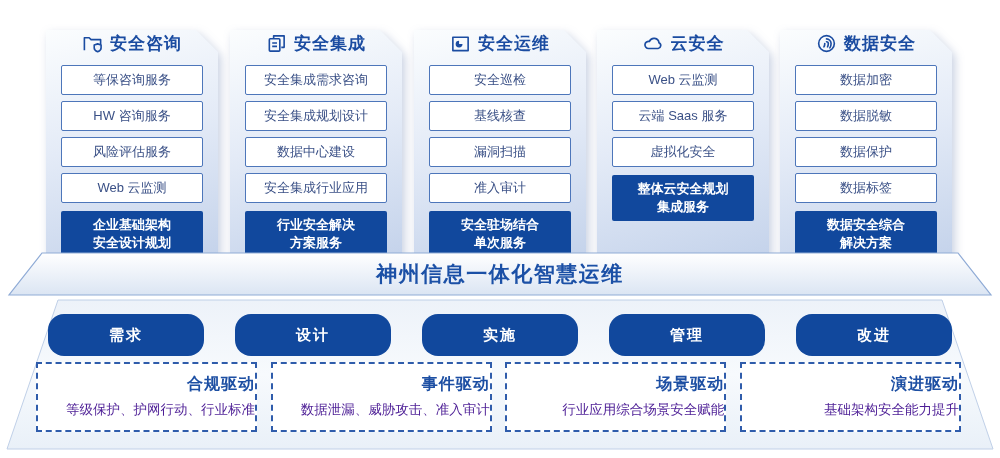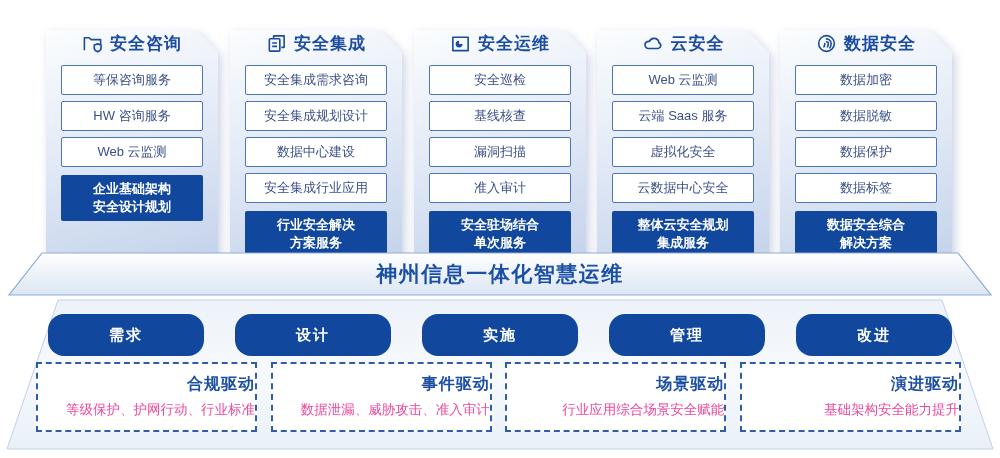--- a/index.html
+++ b/index.html
@@ -37,41 +37,42 @@
   
   .pills{position:absolute;top:314px;left:48px;width:904px;display:flex;justify-content:space-between;}
   .pill{width:156px;height:42px;border-radius:16px;background:#11489d;
         color:#fff;font-size:15px;font-weight:bold;letter-spacing:2px;
         display:flex;align-items:center;justify-content:center;}
   
   .drivers{position:absolute;top:362px;left:36px;width:925px;display:flex;justify-content:space-between;}
   .driver{width:221px;height:70px;background:#fff;border:2px dashed #2f5cab;
         box-sizing:border-box;text-align:right;padding-top:10px;}
   .driver-title{font-size:16px;font-weight:bold;color:#1d4fa3;letter-spacing:1px;}
-  .driver-desc{margin-top:6px;font-size:13.5px;color:#ec4899;}
+  .driver-desc{margin-top:6px;font-size:13.5px;color:#4c1d95;}
 </style>
 </head>
 <body>
 
 <div class="canvas">
 
   <div class="card card1">
     <div class="card-inner">
       <div class="card-head">
         <span class="icon">
           <svg width="21" height="21" viewBox="0 0 22 22" fill="none" stroke="#1b4ca1" stroke-width="1.7" stroke-linejoin="round">
             <path d="M2.5 18V5h5l2 2h10v5"></path>
             <path d="M12.8 12.6l3.6-1.2 3.6 1.2v3c0 2.5-3.6 4-3.6 4s-3.6-1.5-3.6-4z" fill="#eef3fb"></path>
           </svg>
         </span>
         <span class="card-title">安全咨询</span>
       </div>
       <div class="card-items">
         <div class="item">等保咨询服务</div>
         <div class="item">HW 咨询服务</div>
+        <div class="item">风险评估服务</div>
         <div class="item">Web 云监测</div>
       </div>
       <div class="highlight">企业基础架构
 安全设计规划</div>
     </div>
   </div>
 
   <div class="card card3">
     <div class="card-inner">
       <div class="card-head">
@@ -124,21 +125,20 @@
           <svg width="22" height="22" viewBox="0 0 22 22" fill="none" stroke="#1b4ca1" stroke-width="1.7" stroke-linejoin="round" stroke-linecap="round">
             <path d="M6.5 16.5a3.6 3.6 0 1 1 .9-7.1 5 5 0 0 1 9.6 1.4 3 3 0 0 1-.9 5.7z"></path>
           </svg>
         </span>
         <span class="card-title">云安全</span>
       </div>
       <div class="card-items">
         <div class="item">Web 云监测</div>
         <div class="item">云端 Saas 服务</div>
         <div class="item">虚拟化安全</div>
-        <div class="item">云数据中心安全</div>
       </div>
       <div class="highlight">整体云安全规划
 集成服务</div>
     </div>
   </div>
 
   <div class="card card5">
     <div class="card-inner">
       <div class="card-head">
         <span class="icon">

